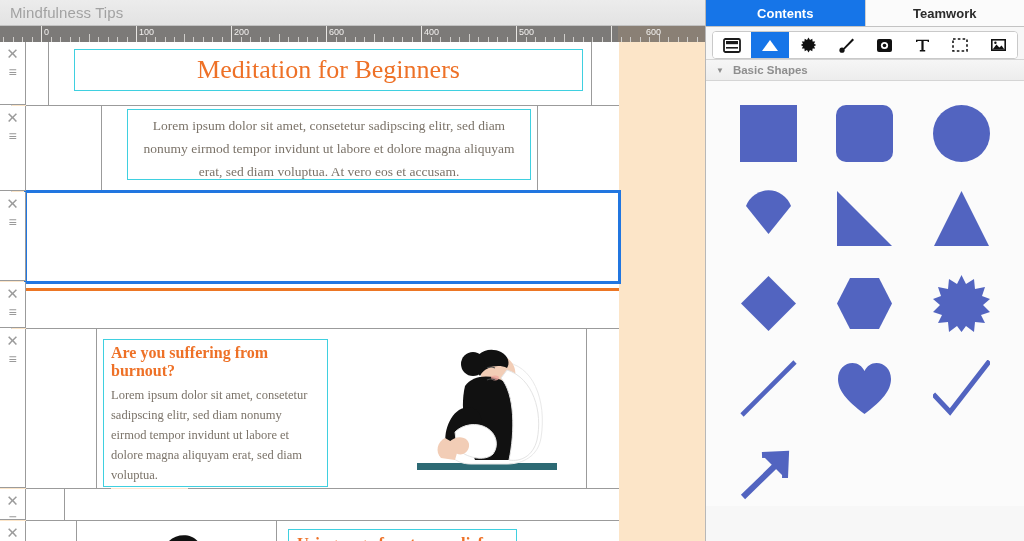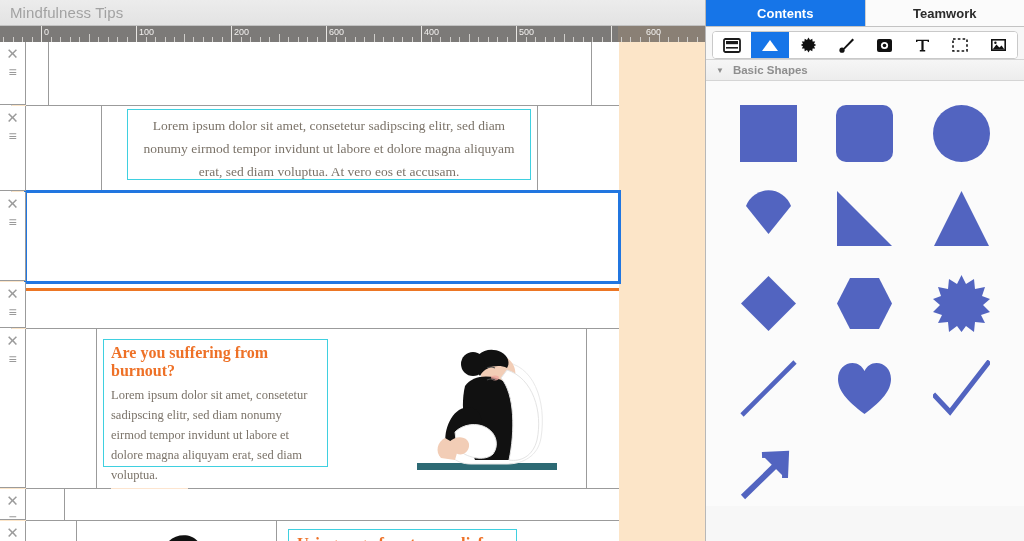--- a/index.html
+++ b/index.html
@@ -109,21 +109,21 @@
 
   
   .s4 { height: 47px; }
   .s4 .divider {
     position: absolute; left: 0; top: 6px; width: 593px; height: 3px; background: #ec7624;
   }
 
   
   .s5 { height: 160px; }
   .s5 .tf {
-    position: absolute; left: 77px; top: 10px; width: 225px; height: 128px; padding: 4px 7px;
+    position: absolute; left: 77px; top: 10px; width: 225px; height: 148px; padding: 4px 7px;
   }
   .s5 h2 { font-size: 16px; color: #ee7127; font-family: "Liberation Serif", serif; font-weight: bold; margin-bottom: 5px; }
   .s5 p { font-size: 12.5px; line-height: 20px; color: #7b7369; font-family: "Liberation Serif", serif; }
   .s5 a {
     font-size: 12.5px; color: #ee7127; font-family: "Liberation Serif", serif;
     font-weight: bold; text-decoration: underline; background: #fde5cf; display: inline-block;
   }
   .illus1 { position: absolute; left: 385px; top: 5px; width: 155px; height: 138px; }
 
   
@@ -307,20 +307,23 @@
 
     <div class="page">
 
       <div class="section s1">
         <div class="gutter">
           <span class="gicon gclose">✕</span>
           <span class="gicon gdrag">≡</span>
         </div>
         <div class="colsep" style="left:22px;"></div>
         <div class="colsep" style="left:565px;"></div>
+        <div class="tf">
+          <span>Meditation for Beginners</span>
+        </div>
       </div>
 
       <div class="section s2">
         <div class="gutter">
           <span class="gicon gclose">✕</span>
           <span class="gicon gdrag">≡</span>
         </div>
         <div class="colsep" style="left:75px;"></div>
         <div class="colsep" style="left:511px;"></div>
         <div class="tf">

